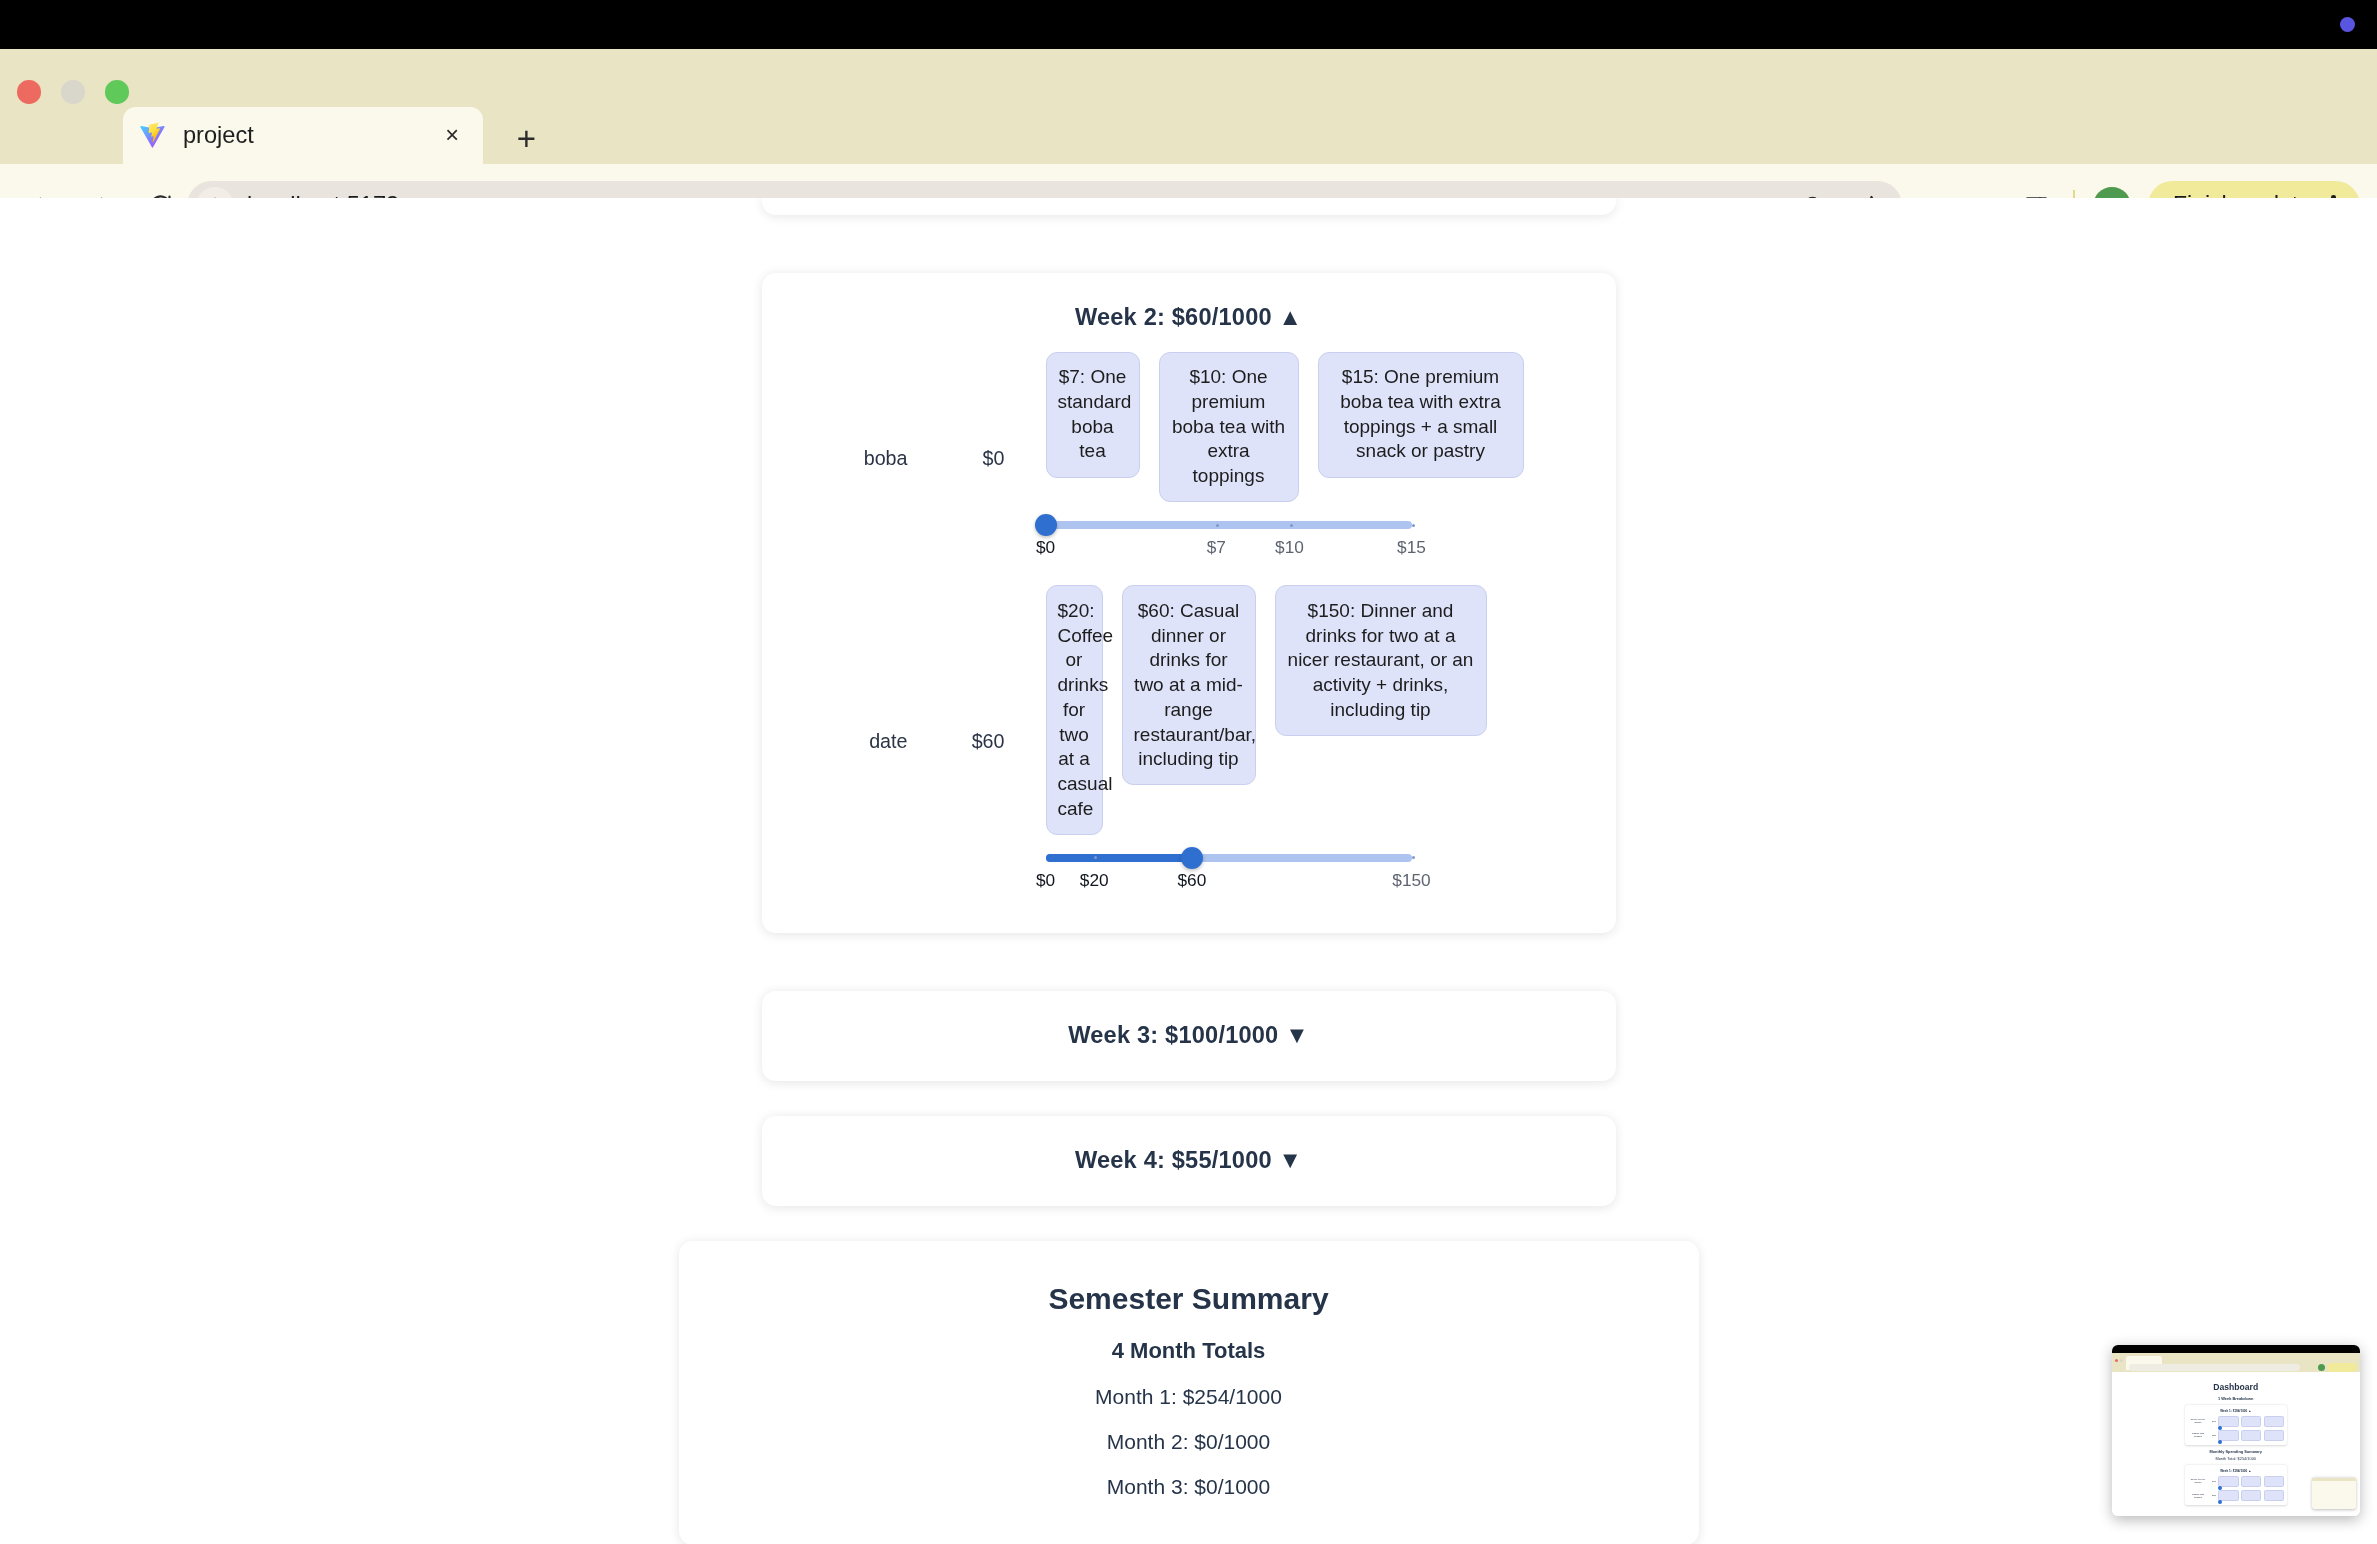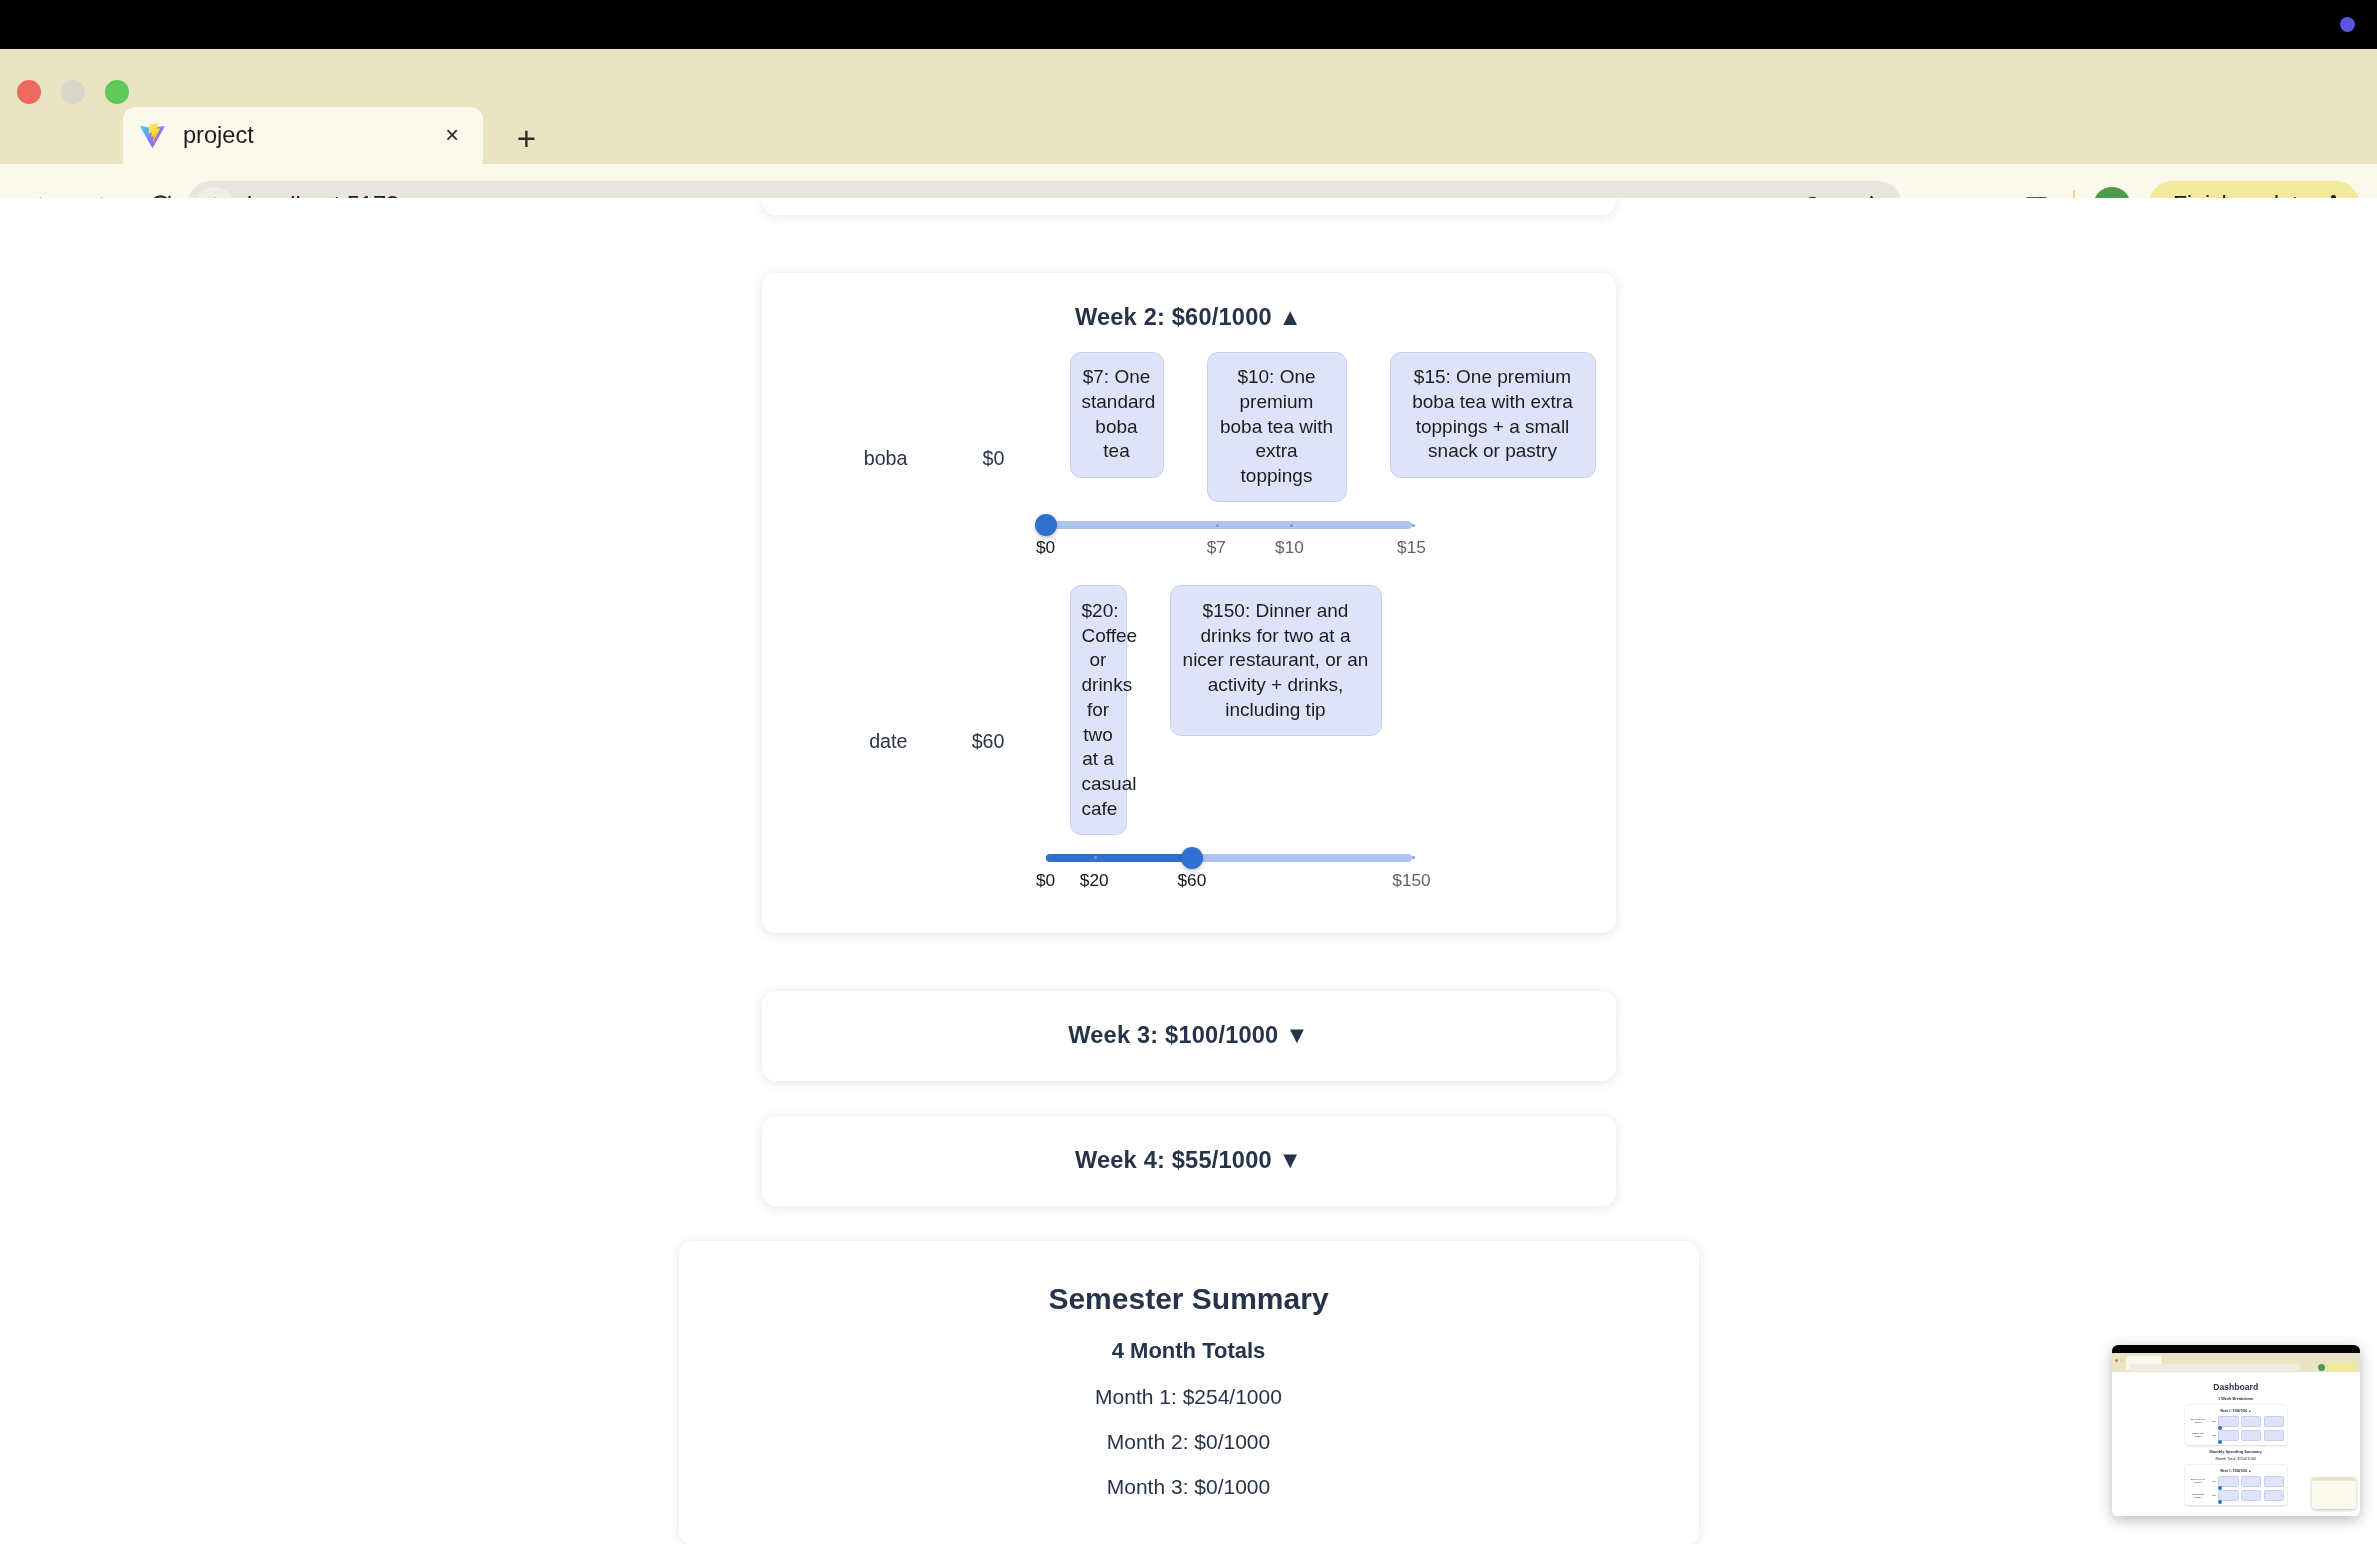--- a/index.html
+++ b/index.html
@@ -162,21 +162,21 @@
   }
   .cat-body { flex: 1; padding-left: 41px; }
 
   .opt-cards { display: flex; gap: 19px; align-items: flex-start; }
   .opt-card {
     background: #dee3fa;
     border: 0.8px solid #c9d0ef;
     border-radius: 11px;
     padding: 12.6px 11px;
     font-size: 19px; line-height: 1.30;
-    color: #1d1d1d; text-align: center; margin-left: 24px;
+    color: #1d1d1d; text-align: center;
   }
   .opt-card.w1 { width: 94px; }
   .opt-card.w2 { width: 140px; }
   .opt-card.w3 { width: 206px; }
   .opt-card.d1 { width: 57px; }
   .opt-card.d2 { width: 134px; }
   .opt-card.d3 { width: 212px; }
 
   .slider-wrap { margin-top: 19px; width: 366px; }
   .track {
@@ -427,20 +427,21 @@
           </div>
         </div>
       </div>
 
       <div class="cat-row">
         <div class="cat-label">date</div>
         <div class="cat-value">$60</div>
         <div class="cat-body">
           <div class="opt-cards">
             <div class="opt-card d1">$20: Coffee or drinks for two at a casual cafe</div>
+            <div class="opt-card d2">$60: Casual dinner or drinks for two at a mid-range restaurant/bar, including tip</div>
             <div class="opt-card d3">$150: Dinner and drinks for two at a nicer restaurant, or an activity + drinks, including tip</div>
           </div>
           <div class="slider-wrap">
             <div class="track">
               <div class="track-fill" style="width: 40%;"></div>
               <span class="tick" style="left: 13.33%;"></span>
               <span class="tick" style="left: 100%;"></span>
               <div class="thumb" style="left: 40%;"></div>
             </div>
             <div class="slider-labels">

